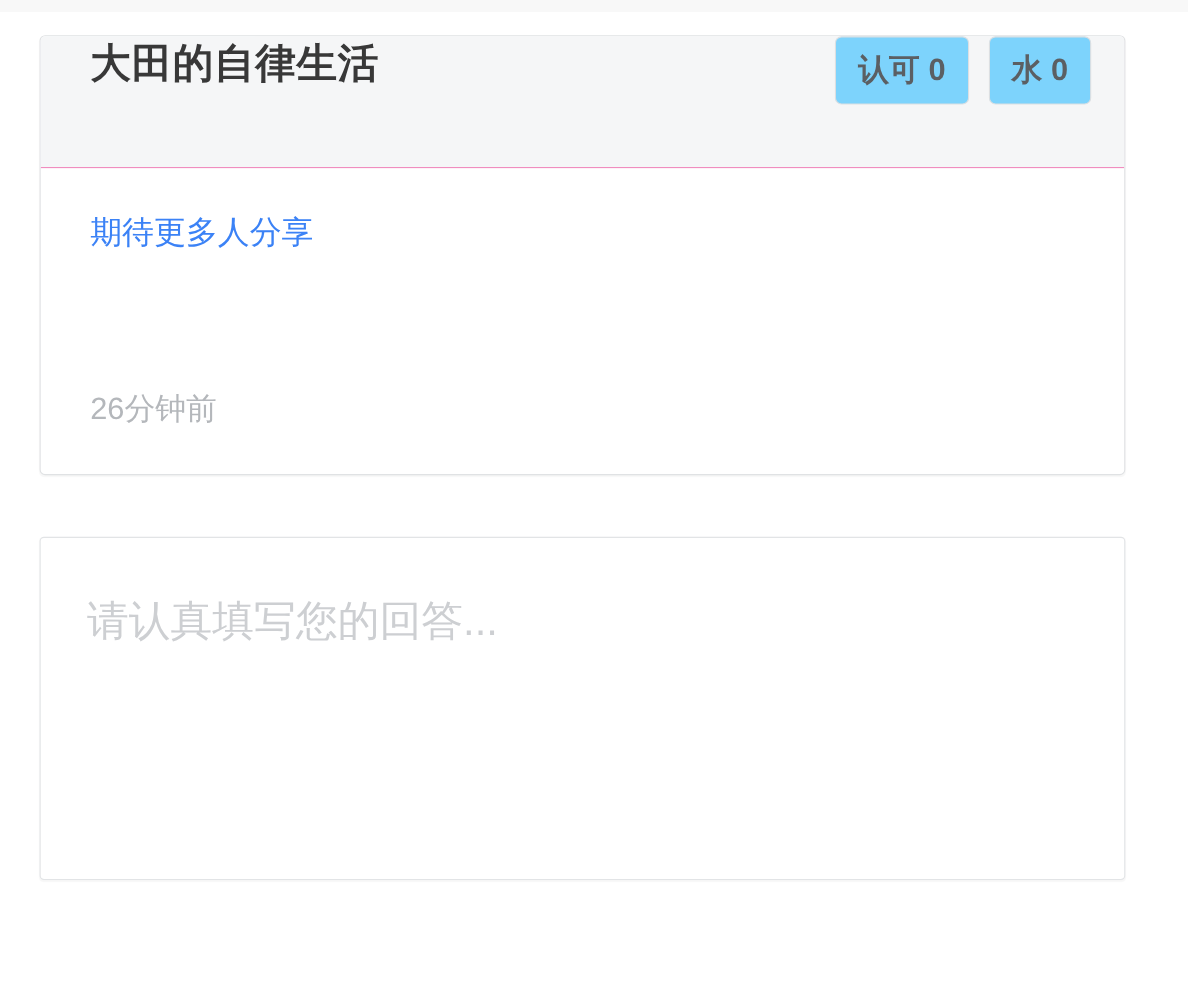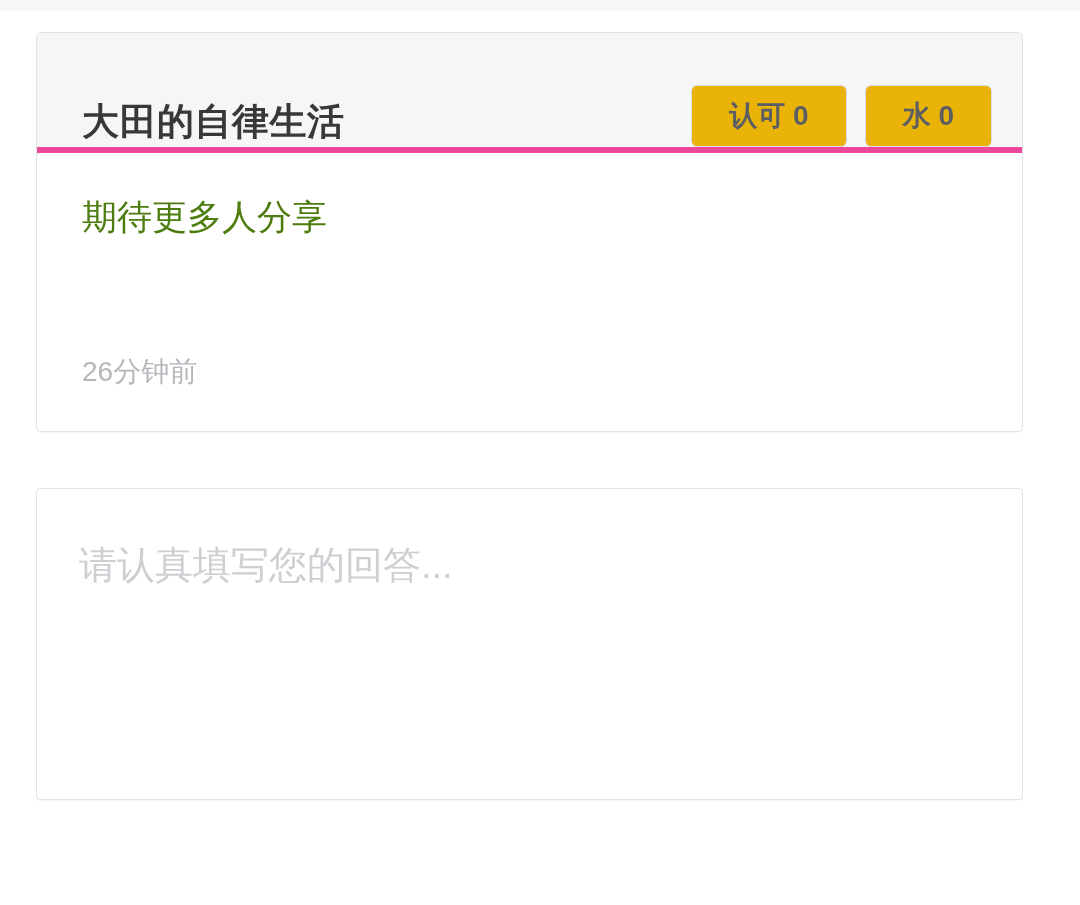--- a/index.html
+++ b/index.html
@@ -46,61 +46,61 @@
     box-shadow: 0 1px 1px rgba(0,0,0,0.035);
   }
   .question-card {
     top: 21px;
     height: 400px;
   }
 
   .card-header {
     height: 120px;
     background: #f5f6f7;
-    border-bottom: 6px solid #ec4899;
+    border-bottom: 1px solid #ec4899;
     border-radius: 4px 4px 0 0;
     display: flex;
-    align-items: flex-end;
+    align-items: flex-start;
     padding: 0 30px 0 45px;
   }
   .card-title {
     font-size: 37px;
     font-weight: bold;
     color: #383838;
     letter-spacing: 0.5px;
     flex: 1 1 auto;
     white-space: nowrap;
   }
   .header-actions {
     display: flex;
     align-items: center;
     gap: 18px;
     flex: 0 0 auto;
   }
   .vote-btn {
-    background: #eab308;
+    background: #7dd3fc;
     border: 1px solid #dcdfe2;
     border-radius: 6px;
     color: #5b5f63;
     font-size: 28px;
     font-weight: bold;
-    padding: 16px 37px;
+    padding: 16px 20px;
     line-height: 1;
     font-family: "Liberation Sans", "DejaVu Sans", sans-serif;
     cursor: pointer;
     white-space: nowrap;
   }
 
   .card-body {
     padding: 40px 45px 0 45px;
     height: 160px;
   }
   .question-text {
-    font-size: 35px;
-    color: #4d7c0f;
+    font-size: 29px;
+    color: #3b82f6;
     line-height: 1.35;
   }
 
   .card-footer {
     display: flex;
     align-items: center;
     justify-content: space-between;
     padding: 0 45px;
     height: 118px;
   }

